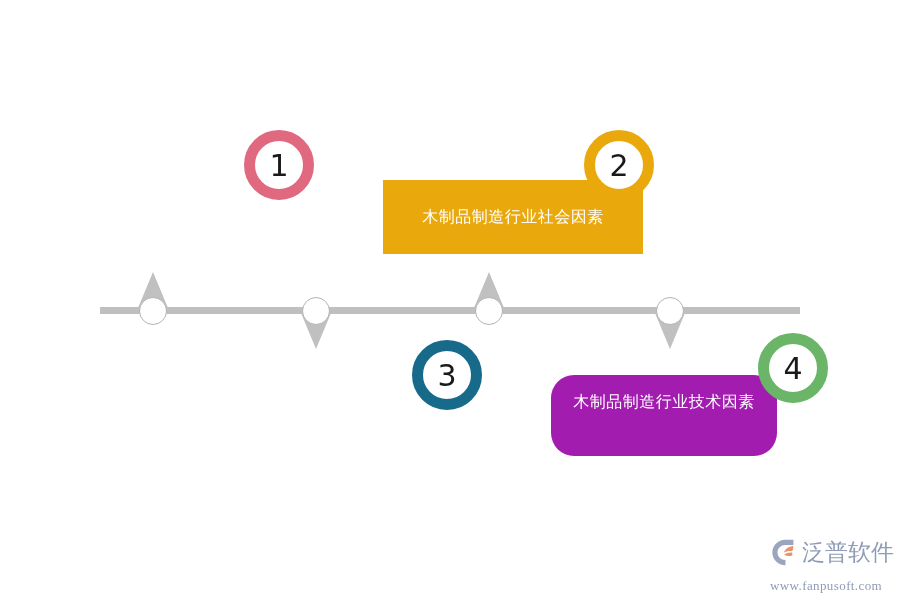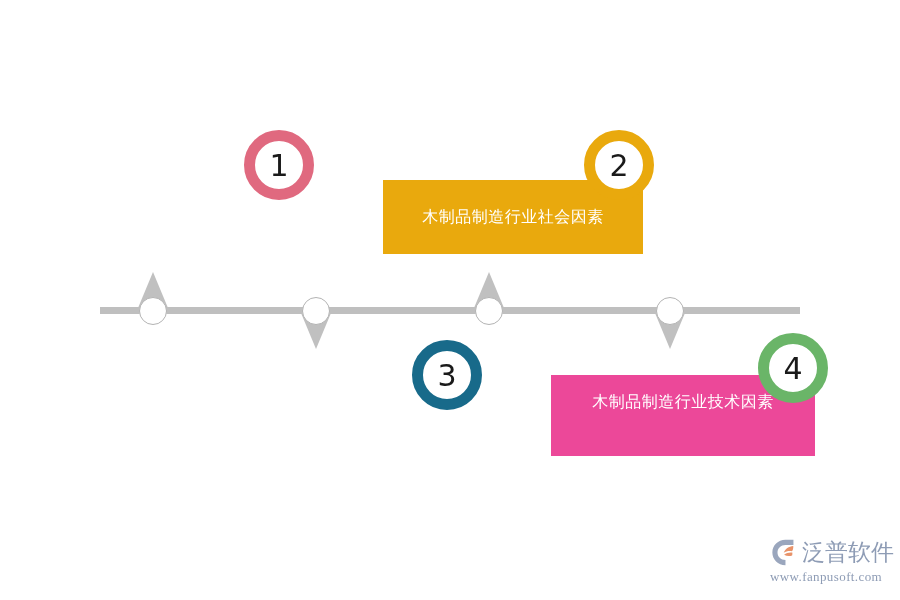--- a/index.html
+++ b/index.html
@@ -99,24 +99,25 @@
     height: 77px;
     background: #186a8a;
     align-items: center;
   }
   #box-3 .box-text { padding: 0 6px; }
 
   
   #box-4 {
     left: 551px;
     top: 375px;
-    width: 264px;
+    width: 226px;
     height: 81px;
-    background: #ec4899;
+    background: #a21caf;
     align-items: flex-start;
+    border-radius: 23px;
   }
   #box-4 .box-text { padding: 14px 8px 0 8px; }
 
   
   .badge {
     position: absolute;
     width: 70px;
     height: 70px;
     border-radius: 50%;
     box-sizing: border-box;
@@ -157,21 +158,21 @@
     letter-spacing: 0px;
     margin-left: 2px;
     white-space: nowrap;
   }
   #watermark .logo-url {
     font-family: "Liberation Serif", "DejaVu Serif", serif;
     font-size: 13px;
     color: #8e9cb5;
     letter-spacing: 0.4px;
     white-space: nowrap;
-    margin-top: 1px;
+    margin-top: 10px;
   }
 </style>
 </head>
 <body>
 
 <div id="canvas">
 
   <div class="timeline-line"></div>
 
   <div class="marker up" style="left:138px; top:272px;"></div>

